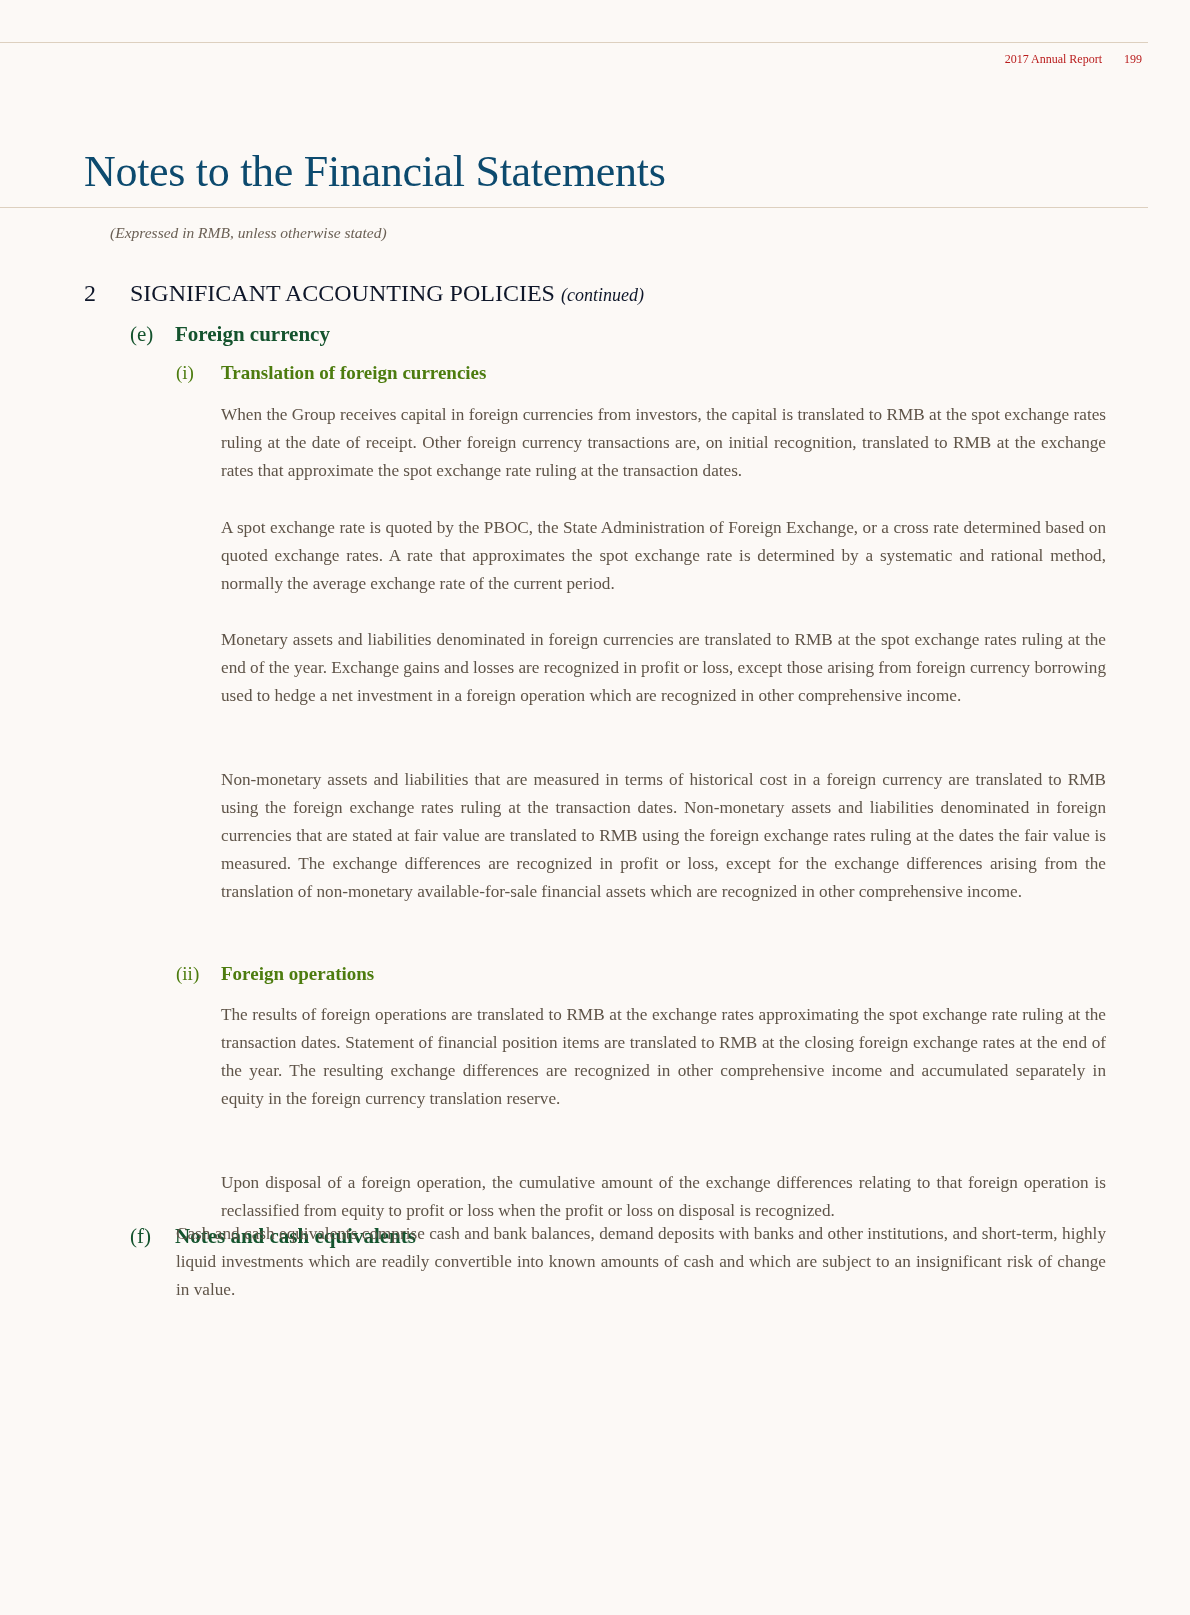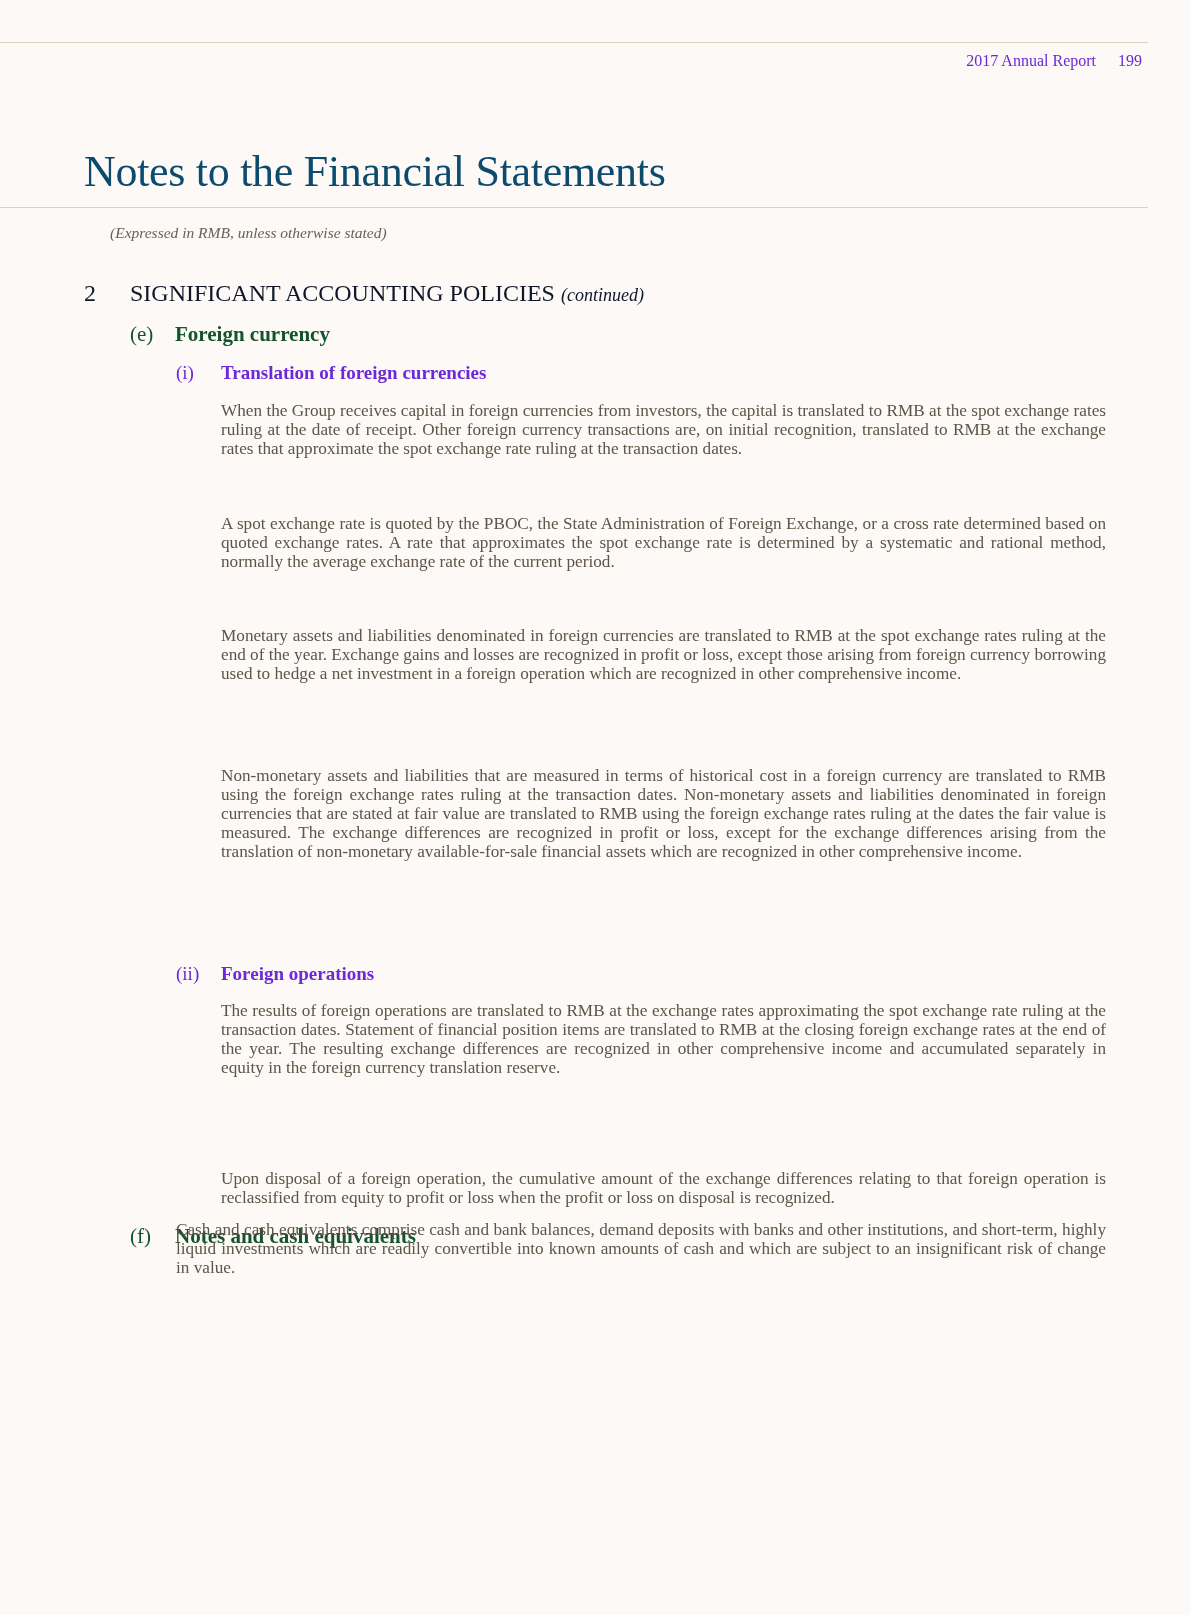--- a/index.html
+++ b/index.html
@@ -6,32 +6,32 @@
   body {
     width: 1190px; height: 1615px;
     background: #fcf9f6;
     font-family: "Liberation Serif", "DejaVu Serif", serif;
     color: #5a4f44;
     position: relative;
     overflow: hidden;
   }
   .rule-top { position: absolute; left: 0; top: 42px; width: 1148px; height: 1px; background: #ddd0bf; }
   .rule-title { position: absolute; left: 0; top: 207px; width: 1148px; height: 1px; background: #ddd0bf; }
-  .header-meta { position: absolute; top: 52px; right: 48px; font-size: 16px; color: #6d28d9; }
+  .header-meta { position: absolute; top: 52px; right: 48px; font-size: 12px; color: #b91c1c; }
   .header-meta .page-num { margin-left: 22px; }
   .page-title { position: absolute; left: 84px; top: 146px; font-size: 44px; color: #0c4a6e; font-weight: normal; margin: 0; letter-spacing: -0.3px; }
   .subtitle { position: absolute; left: 82px; top: 224px; font-size: 15.5px; font-style: italic; color: #6b6055; margin-left: 28px; }
   .section { position: absolute; left: 84px; top: 280px; font-size: 24px; color: #0f172a; }
   .section .num { display: inline-block; width: 46px; }
   .section .cont { font-style: italic; font-size: 18px; }
   .sub { position: absolute; font-size: 21px; color: #14532d; font-weight: bold; }
   .sub .lbl { display: inline-block; width: 45px; font-weight: normal; }
-  .subsub { position: absolute; font-size: 19px; color: #6d28d9; font-weight: bold; }
+  .subsub { position: absolute; font-size: 19px; color: #4d7c0f; font-weight: bold; }
   .subsub .lbl { display: inline-block; width: 45px; font-weight: normal; }
-  .para { position: absolute; font-size: 17.2px; line-height: 19px; text-align: justify; color: #5f5448; margin: 0; }
+  .para { position: absolute; font-size: 17.2px; line-height: 28px; text-align: justify; color: #5f5448; margin: 0; }
   .p-indent2 { left: 221px; width: 885px; }
   .p-indent1 { left: 176px; width: 930px; }
 </style>
 </head>
 <body>
 
 <div class="rule-top"></div>
 <div class="header-meta">
   <span>2017 Annual Report</span><span class="page-num">199</span>
 </div>

